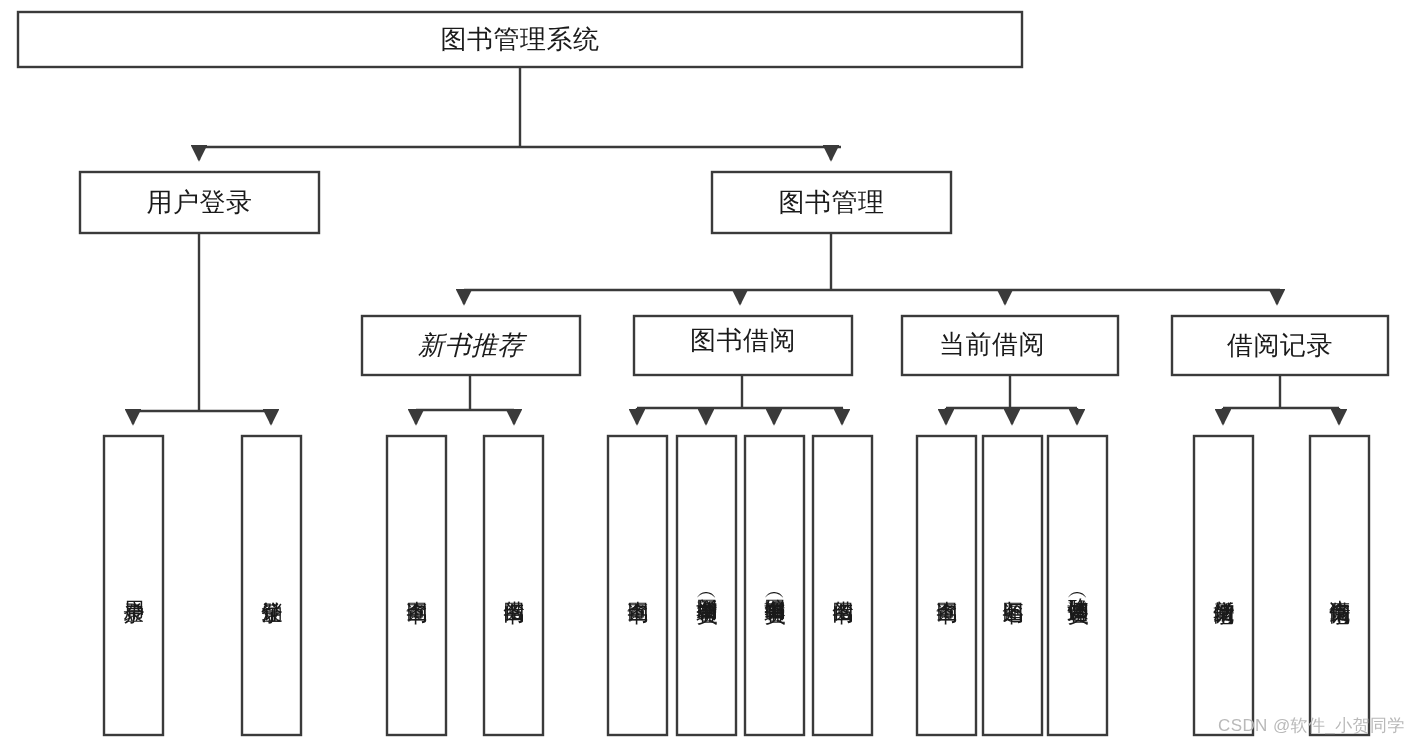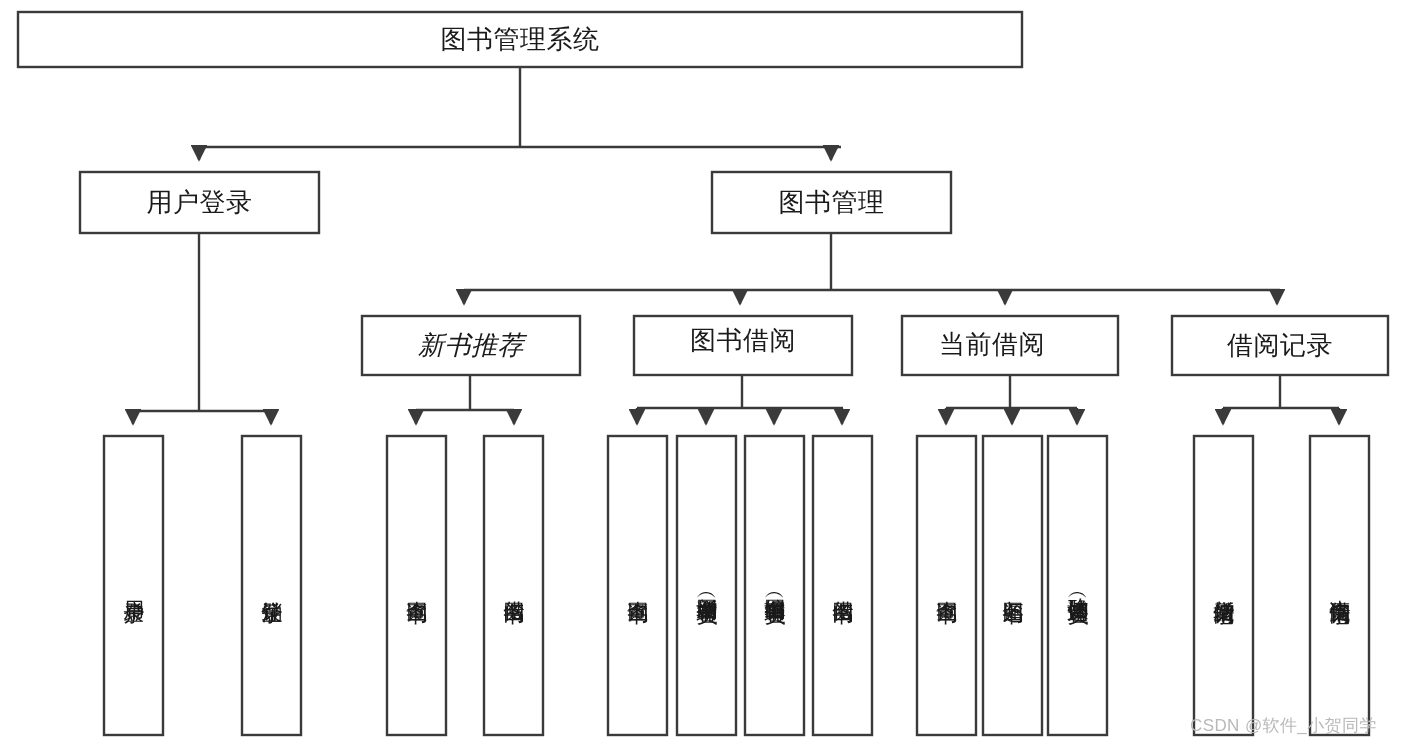--- a/index.html
+++ b/index.html
@@ -60,21 +60,21 @@
     color: #1a1a1a;
     font-size: 21px;
     line-height: 1.28;
     writing-mode: vertical-rl;
     text-orientation: upright;
     letter-spacing: 1px;
     pointer-events: none;
   }
   .watermark {
     position: absolute;
-    left: 1190px;
+    left: 1218px;
     top: 714px;
     font-size: 17px;
     color: #b9b9b9;
     white-space: nowrap;
     letter-spacing: 0.4px;
   }
 </style>
 </head>
 <body>
 

